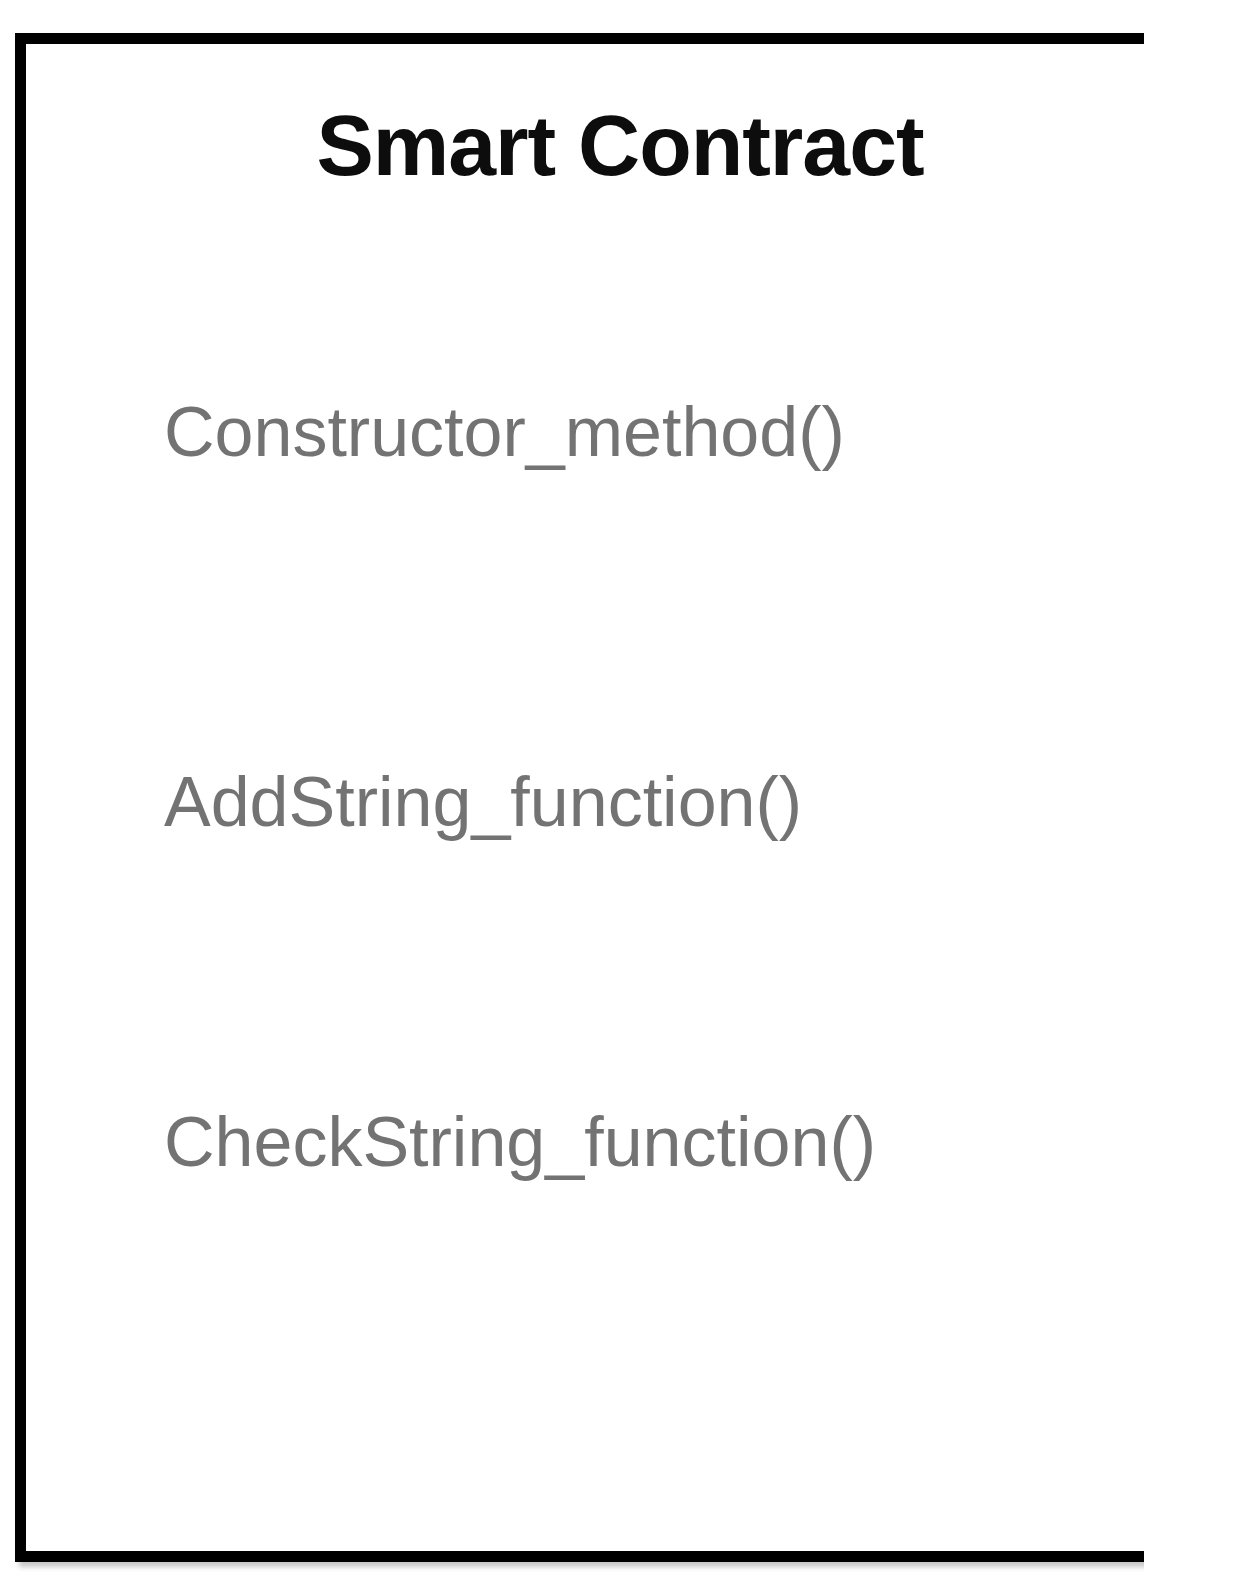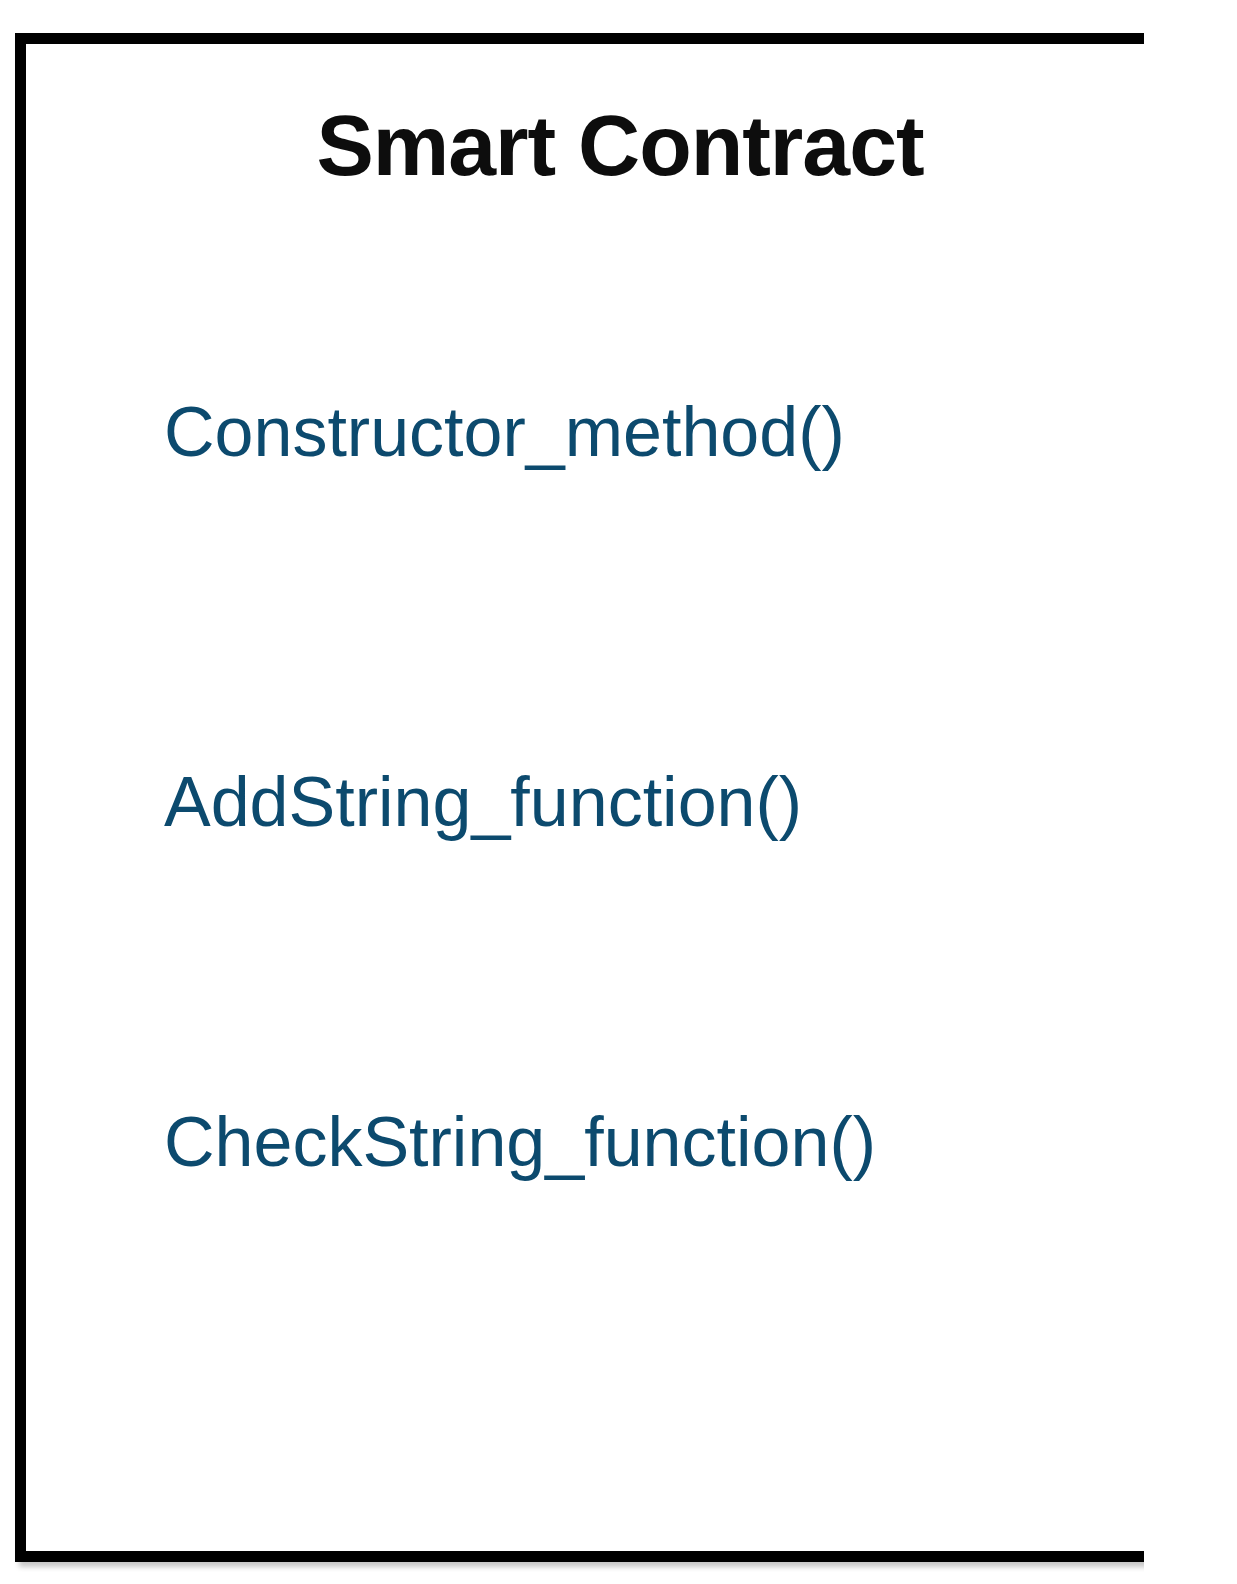--- a/index.html
+++ b/index.html
@@ -35,21 +35,21 @@
     font-weight: bold;
     color: #0d0d0d;
     letter-spacing: -1px;
     margin: 0;
   }
   .method-label {
     position: absolute;
     left: 138px;
     font-size: 70px;
     font-weight: normal;
-    color: #0c4a6e;
+    color: #737373;
     white-space: nowrap;
     letter-spacing: 0px;
   }
   .method-1 { top: 348px; }
   .method-2 { top: 718px; }
   .method-3 { top: 1058px; }
 </style>
 </head>
 <body>
 

